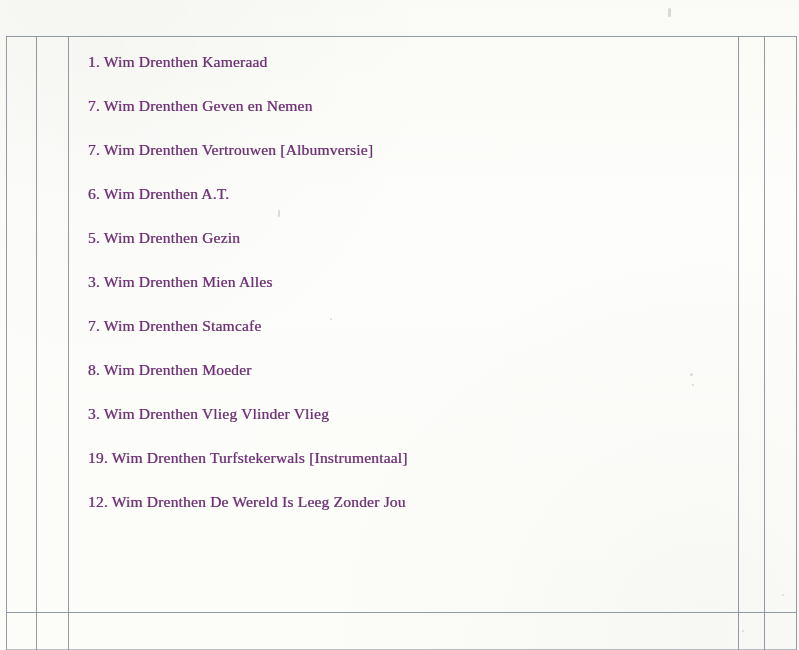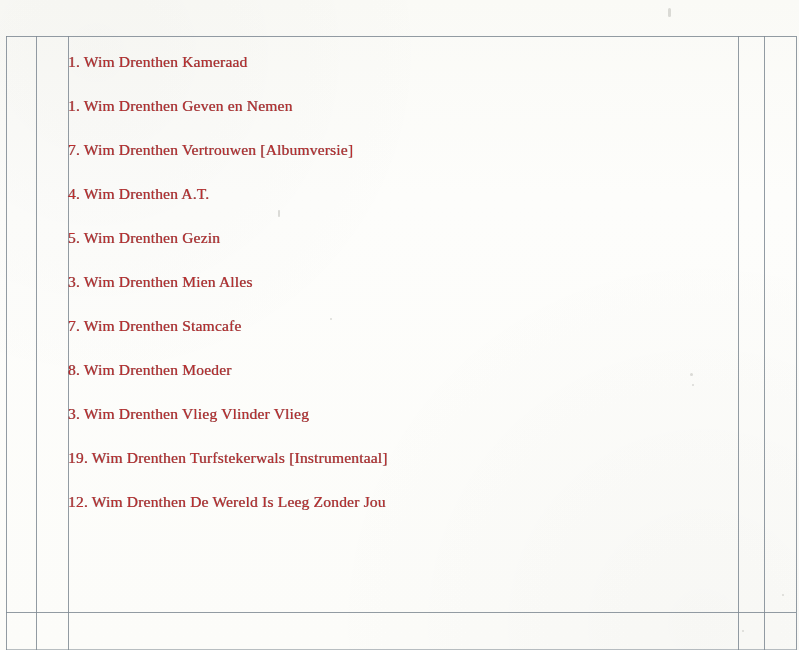--- a/index.html
+++ b/index.html
@@ -71,28 +71,29 @@
   }
   .track-row {
     height: 44px;
     display: flex;
     align-items: center;
   }
   .track-text {
     font-family: "Liberation Serif", serif;
     font-size: 15.5px;
     letter-spacing: 0.2px;
-    color: #b91c1c;
+    color: #701a75;
     white-space: nowrap;
     
     text-shadow:
       0.4px 0 0 rgba(60,66,74,0.45),
       -0.4px 0 0 rgba(60,66,74,0.3),
       0 0.4px 0 rgba(60,66,74,0.25);
     opacity: 0.92;
+    margin-left: 20px;
   }
 </style>
 </head>
 <body>
 
 <div id="scan-page">
 
   <div id="paper-tint"></div>
 
   <div class="speck" style="left:668px; top:8px;  width:3px; height:9px; border-radius:2px;"></div>
@@ -114,27 +115,27 @@
 
   <div class="rule-h" style="left:6px;  top:36px;  width:790px;"></div>
   <div class="rule-h" style="left:6px;  top:612px; width:790px;"></div>
   <div class="rule-h rule-soft" style="left:6px; top:649px; width:790px;"></div>
 
   <ul id="tracklist">
     <li class="track-row">
       <span class="track-text">1. Wim Drenthen Kameraad</span>
     </li>
     <li class="track-row">
-      <span class="track-text">1. Wim Drenthen Geven en Nemen</span>
+      <span class="track-text">7. Wim Drenthen Geven en Nemen</span>
     </li>
     <li class="track-row">
       <span class="track-text">7. Wim Drenthen Vertrouwen [Albumversie]</span>
     </li>
     <li class="track-row">
-      <span class="track-text">4. Wim Drenthen A.T.</span>
+      <span class="track-text">6. Wim Drenthen A.T.</span>
     </li>
     <li class="track-row">
       <span class="track-text">5. Wim Drenthen Gezin</span>
     </li>
     <li class="track-row">
       <span class="track-text">3. Wim Drenthen Mien Alles</span>
     </li>
     <li class="track-row">
       <span class="track-text">7. Wim Drenthen Stamcafe</span>
     </li>

